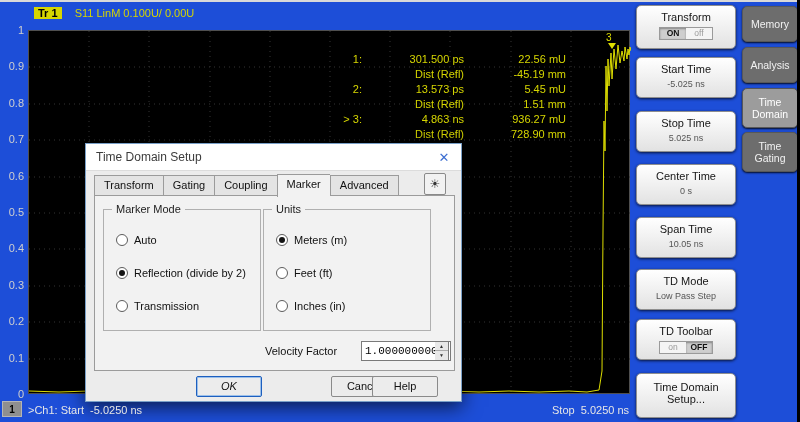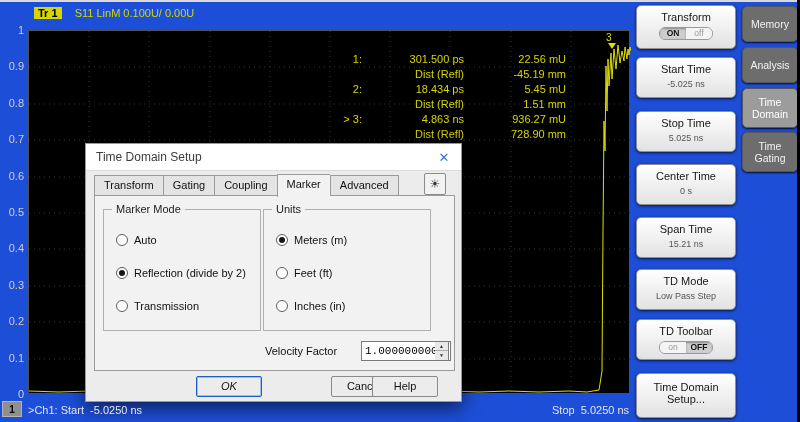--- a/index.html
+++ b/index.html
@@ -83,21 +83,21 @@
   .dlg-help   { left:286px;text-align:center; }
 
   
   .softkeys { position:absolute; left:636px; top:0; width:100px; height:422px; }
   .sbtn { position:absolute; left:0; width:100px; background:linear-gradient(#ffffff,#e2e2e2);
           border:1px solid #8f8f8f; border-radius:5px; box-shadow:0 1px 3px rgba(0,0,0,.75);
           color:#151515; text-align:center; }
   .sbtn .lbl { font-size:11px; padding-top:5px; }
   .sbtn .val { font-size:9px; color:#555; padding-top:4px; }
   .seg { display:flex; width:54px; margin:4px auto 0; border:1px solid #9a9a9a;
-         border-radius:6px; font-size:8.5px; height:13px; line-height:11px; overflow:hidden; }
+         border-radius:0; font-size:8.5px; height:13px; line-height:11px; overflow:hidden; }
   .seg div { flex:1; }
   .seg .sel   { background:#cecece; box-shadow:inset 0 1px 2px rgba(0,0,0,.35); font-weight:bold; color:#111; }
   .seg .unsel { background:#f4f4f4; color:#9a9a9a; }
 
   
   .rtabs { position:absolute; left:742px; top:0; width:56px; height:422px; }
   .rtab { position:absolute; width:56px; background:#6d6d6d; border:1px solid #585858;
           border-radius:5px; color:#f2f2f2; font-size:10.5px; display:flex; align-items:center;
           justify-content:center; text-align:center; line-height:1.15;
           box-shadow:0 1px 2px rgba(0,0,0,.85); }
@@ -160,21 +160,21 @@
   </div>
 
   <div class="marker-readout">
     <span>1:</span>
     <span>301.500 ps</span>
     <span>22.56 mU</span>
     <span></span>
     <span>Dist (Refl)</span>
     <span>-45.19 mm</span>
     <span>2:</span>
-    <span>18.434 ps</span>
+    <span>13.573 ps</span>
     <span>5.45 mU</span>
     <span></span>
     <span>Dist (Refl)</span>
     <span>1.51 mm</span>
     <span>&gt; 3:</span>
     <span>4.863 ns</span>
     <span>936.27 mU</span>
     <span></span>
     <span>Dist (Refl)</span>
     <span>728.90 mm</span>
@@ -266,21 +266,21 @@
     <div class="sbtn" style="top:111px;height:41px">
       <div class="lbl">Stop Time</div>
       <div class="val">5.025 ns</div>
     </div>
     <div class="sbtn" style="top:164px;height:41px">
       <div class="lbl">Center Time</div>
       <div class="val">0 s</div>
     </div>
     <div class="sbtn" style="top:217px;height:41px">
       <div class="lbl">Span Time</div>
-      <div class="val">15.21 ns</div>
+      <div class="val">10.05 ns</div>
     </div>
     <div class="sbtn" style="top:269px;height:41px">
       <div class="lbl">TD Mode</div>
       <div class="val">Low Pass Step</div>
     </div>
     <div class="sbtn" style="top:373px;height:45px">
       <div class="lbl" style="padding-top:7px">Time Domain Setup...</div>
     </div>
     <div class="sbtn" style="top:319px;height:41px">
       <div class="lbl">TD Toolbar</div>

